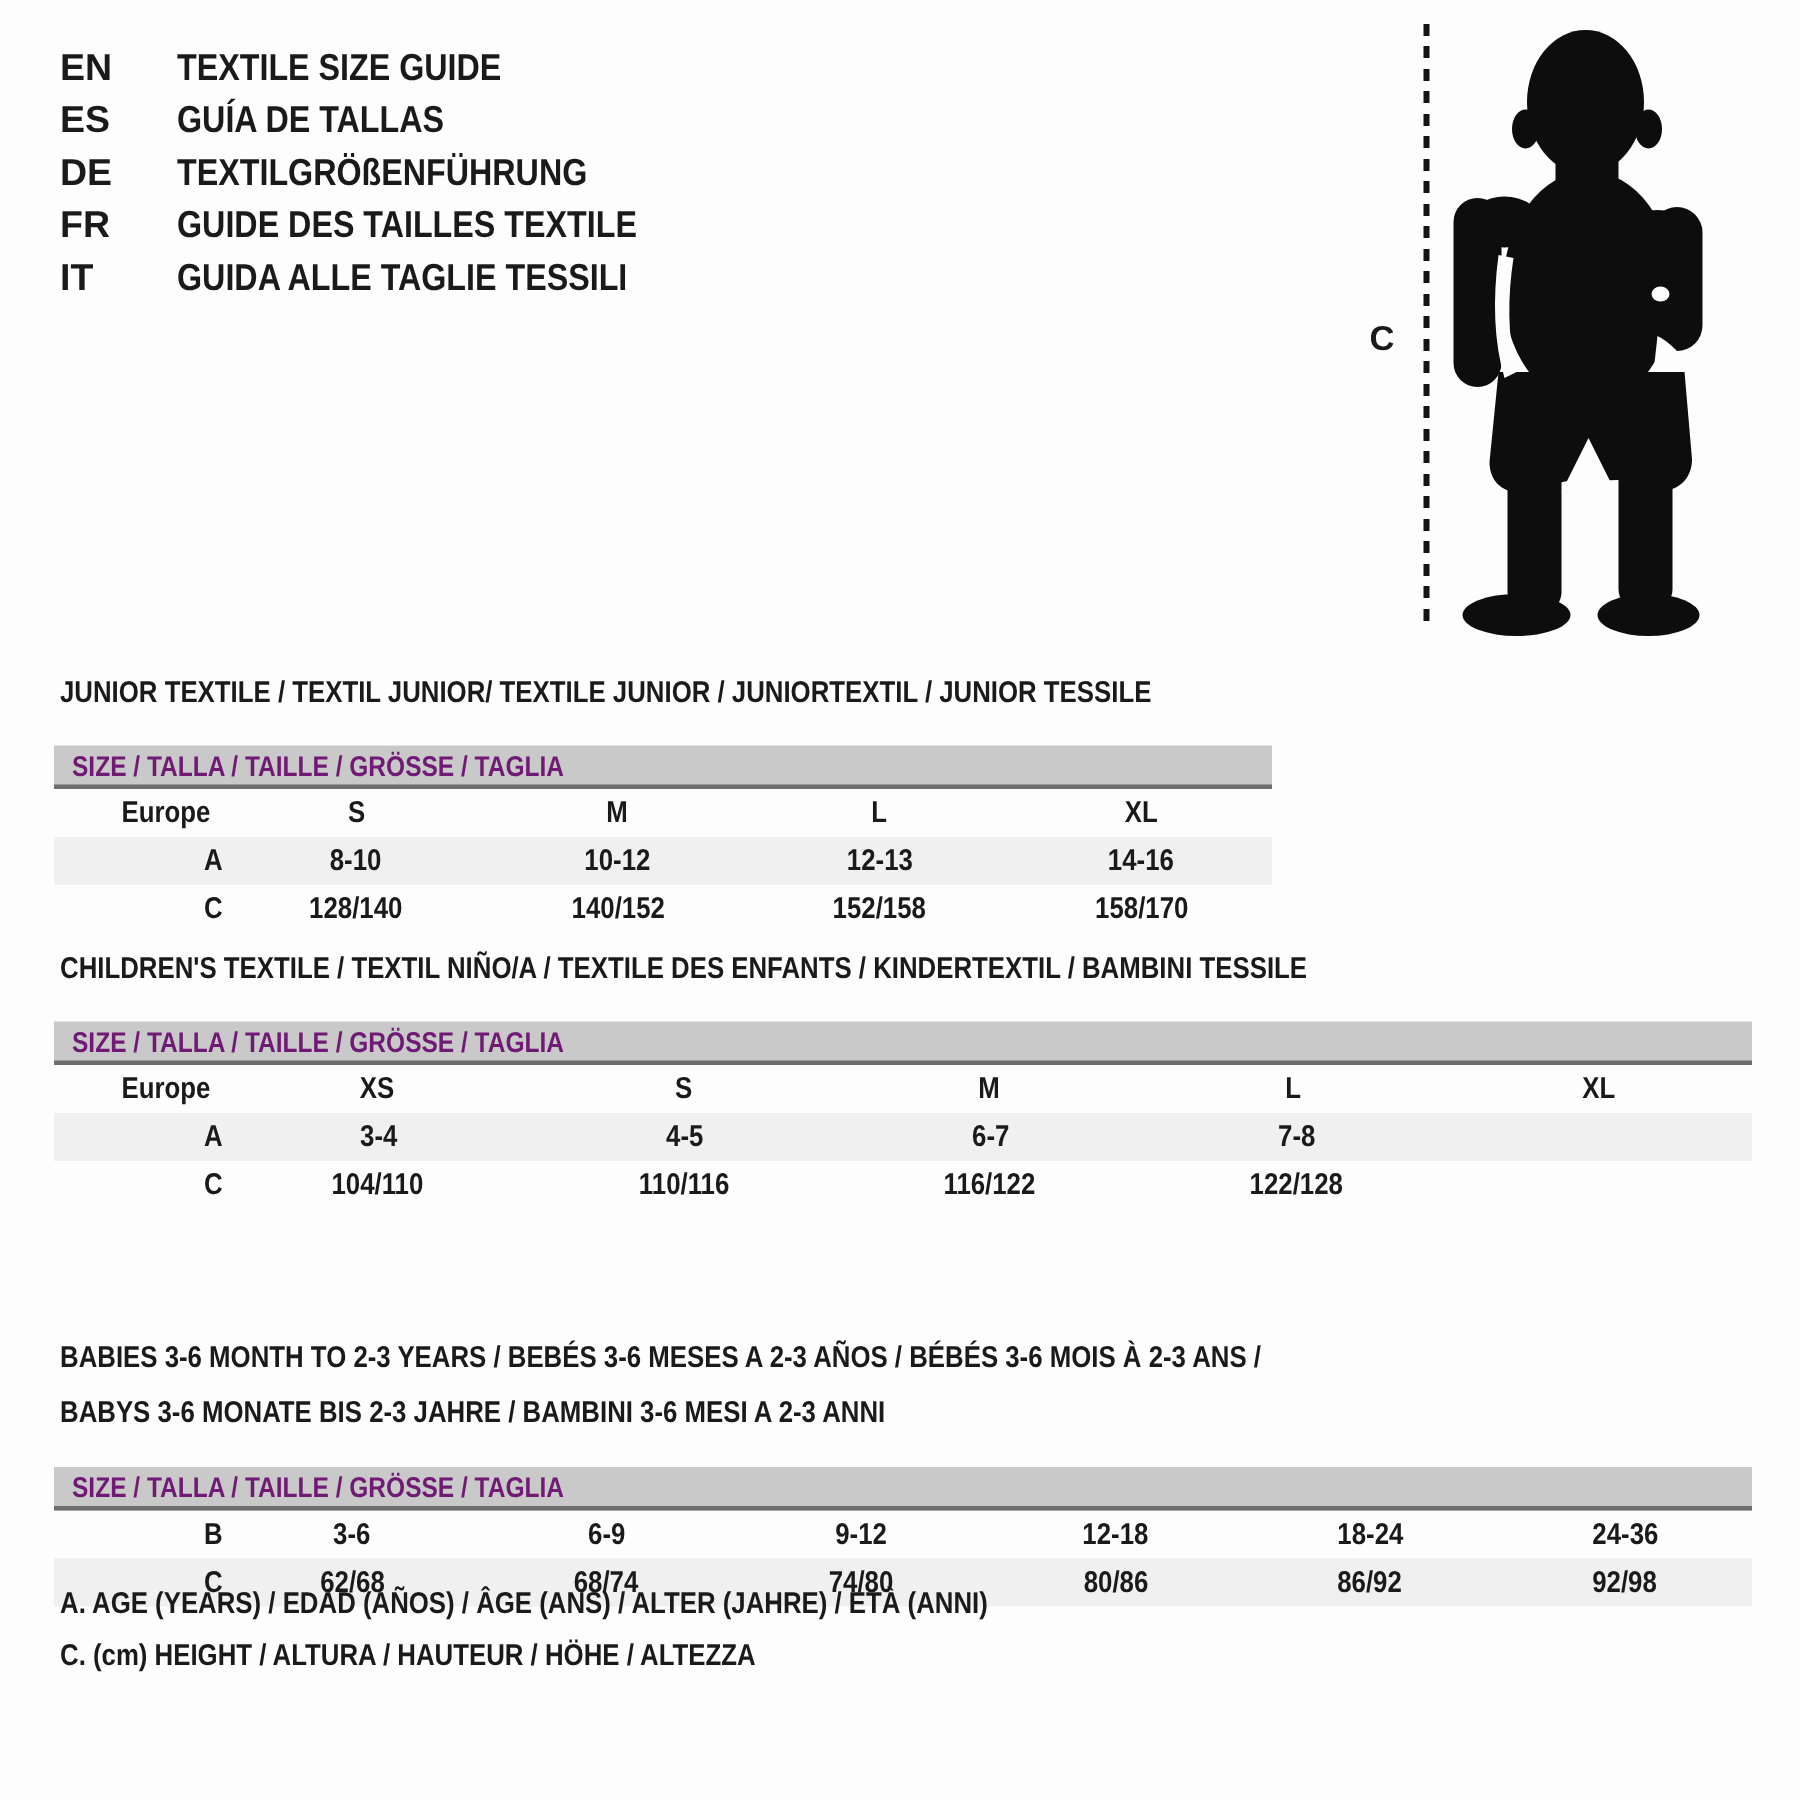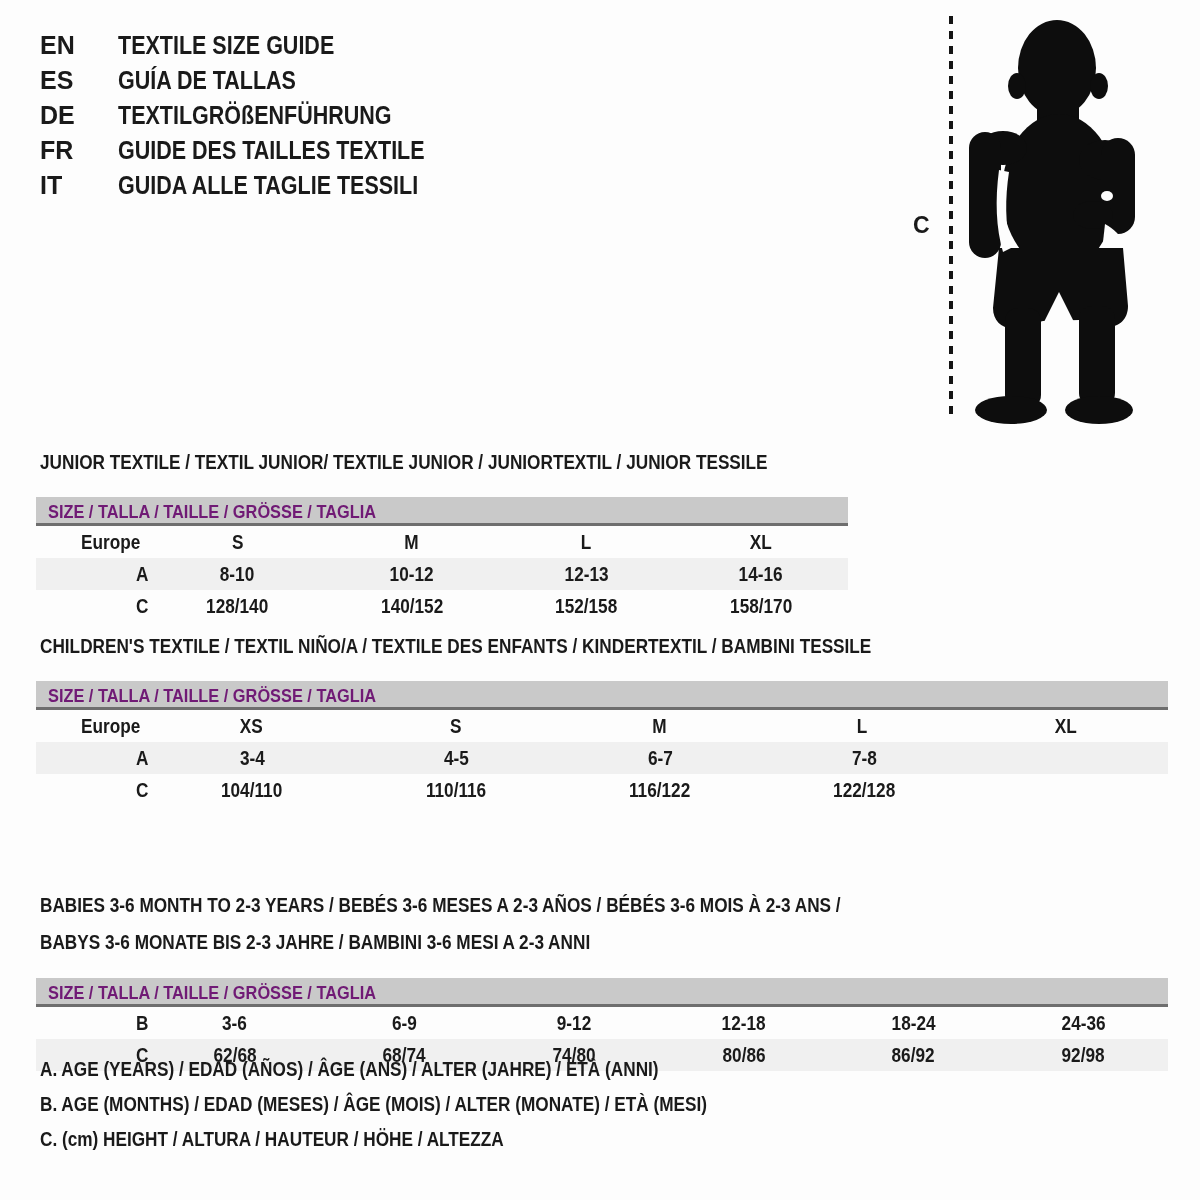--- a/index.html
+++ b/index.html
@@ -275,18 +275,15 @@
         <span class="cnc">92/98</span>
       </div>
   </div>
 </section>
 
 <div class="abs footnotes">
   <div class="fn">
       <span class="cn">A. AGE (YEARS) / EDAD (AÑOS) / ÂGE (ANS) / ALTER (JAHRE) / ETÀ (ANNI)</span>
     </div>
   <div class="fn">
-      <span class="cn">B. AGE (MONTHS) / EDAD (MESES) / ÂGE (MOIS) / ALTER (MONATE) / ETÀ (MESI)</span>
-    </div>
-  <div class="fn">
       <span class="cn">C. (cm) HEIGHT / ALTURA / HAUTEUR / HÖHE / ALTEZZA</span>
     </div>
 </div>
 
 </body></html>

